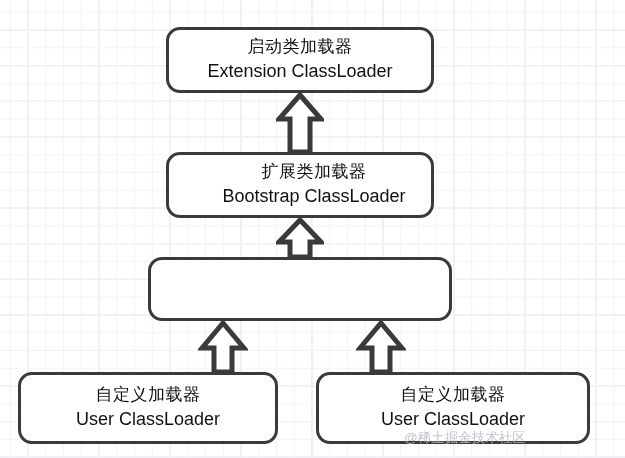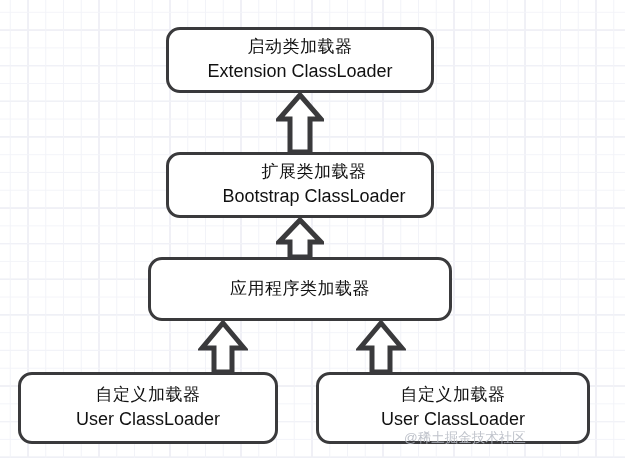--- a/index.html
+++ b/index.html
@@ -121,21 +121,20 @@
     <div class="line-cn">启动类加载器</div>
     <div class="line-en">Extension ClassLoader</div>
   </div>
 
   <div class="node" id="node-extension">
     <div class="line-cn">扩展类加载器</div>
     <div class="line-en">Bootstrap ClassLoader</div>
   </div>
 
   <div class="node" id="node-application">
-    <div class="line-cn">应用程序类加载器</div>
   </div>
 
   <div class="node" id="node-user-left">
     <div class="line-cn">自定义加载器</div>
     <div class="line-en">User ClassLoader</div>
   </div>
 
   <div class="node" id="node-user-right">
     <div class="line-cn">自定义加载器</div>
     <div class="line-en">User ClassLoader</div>

